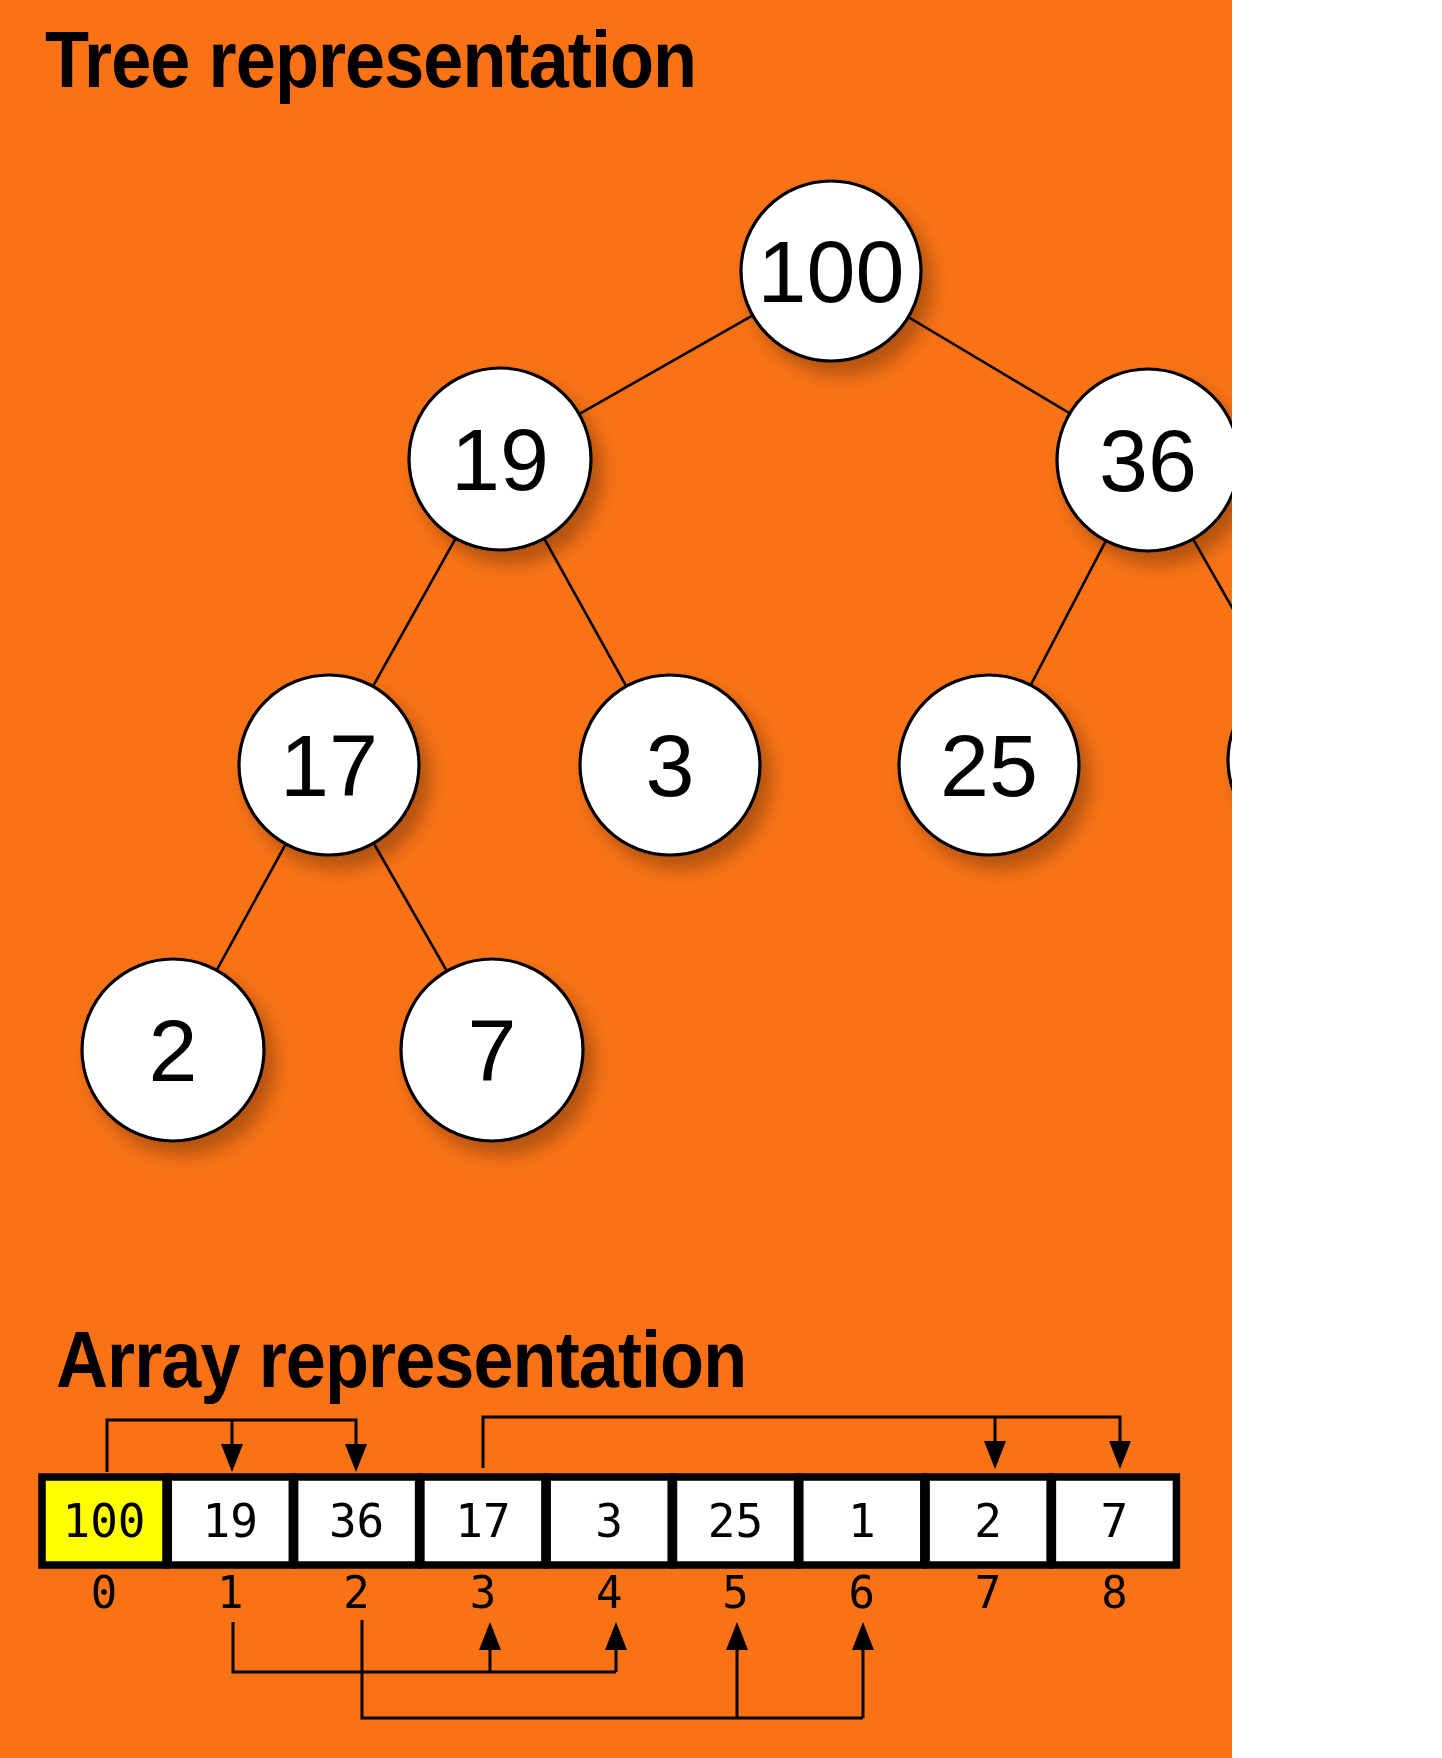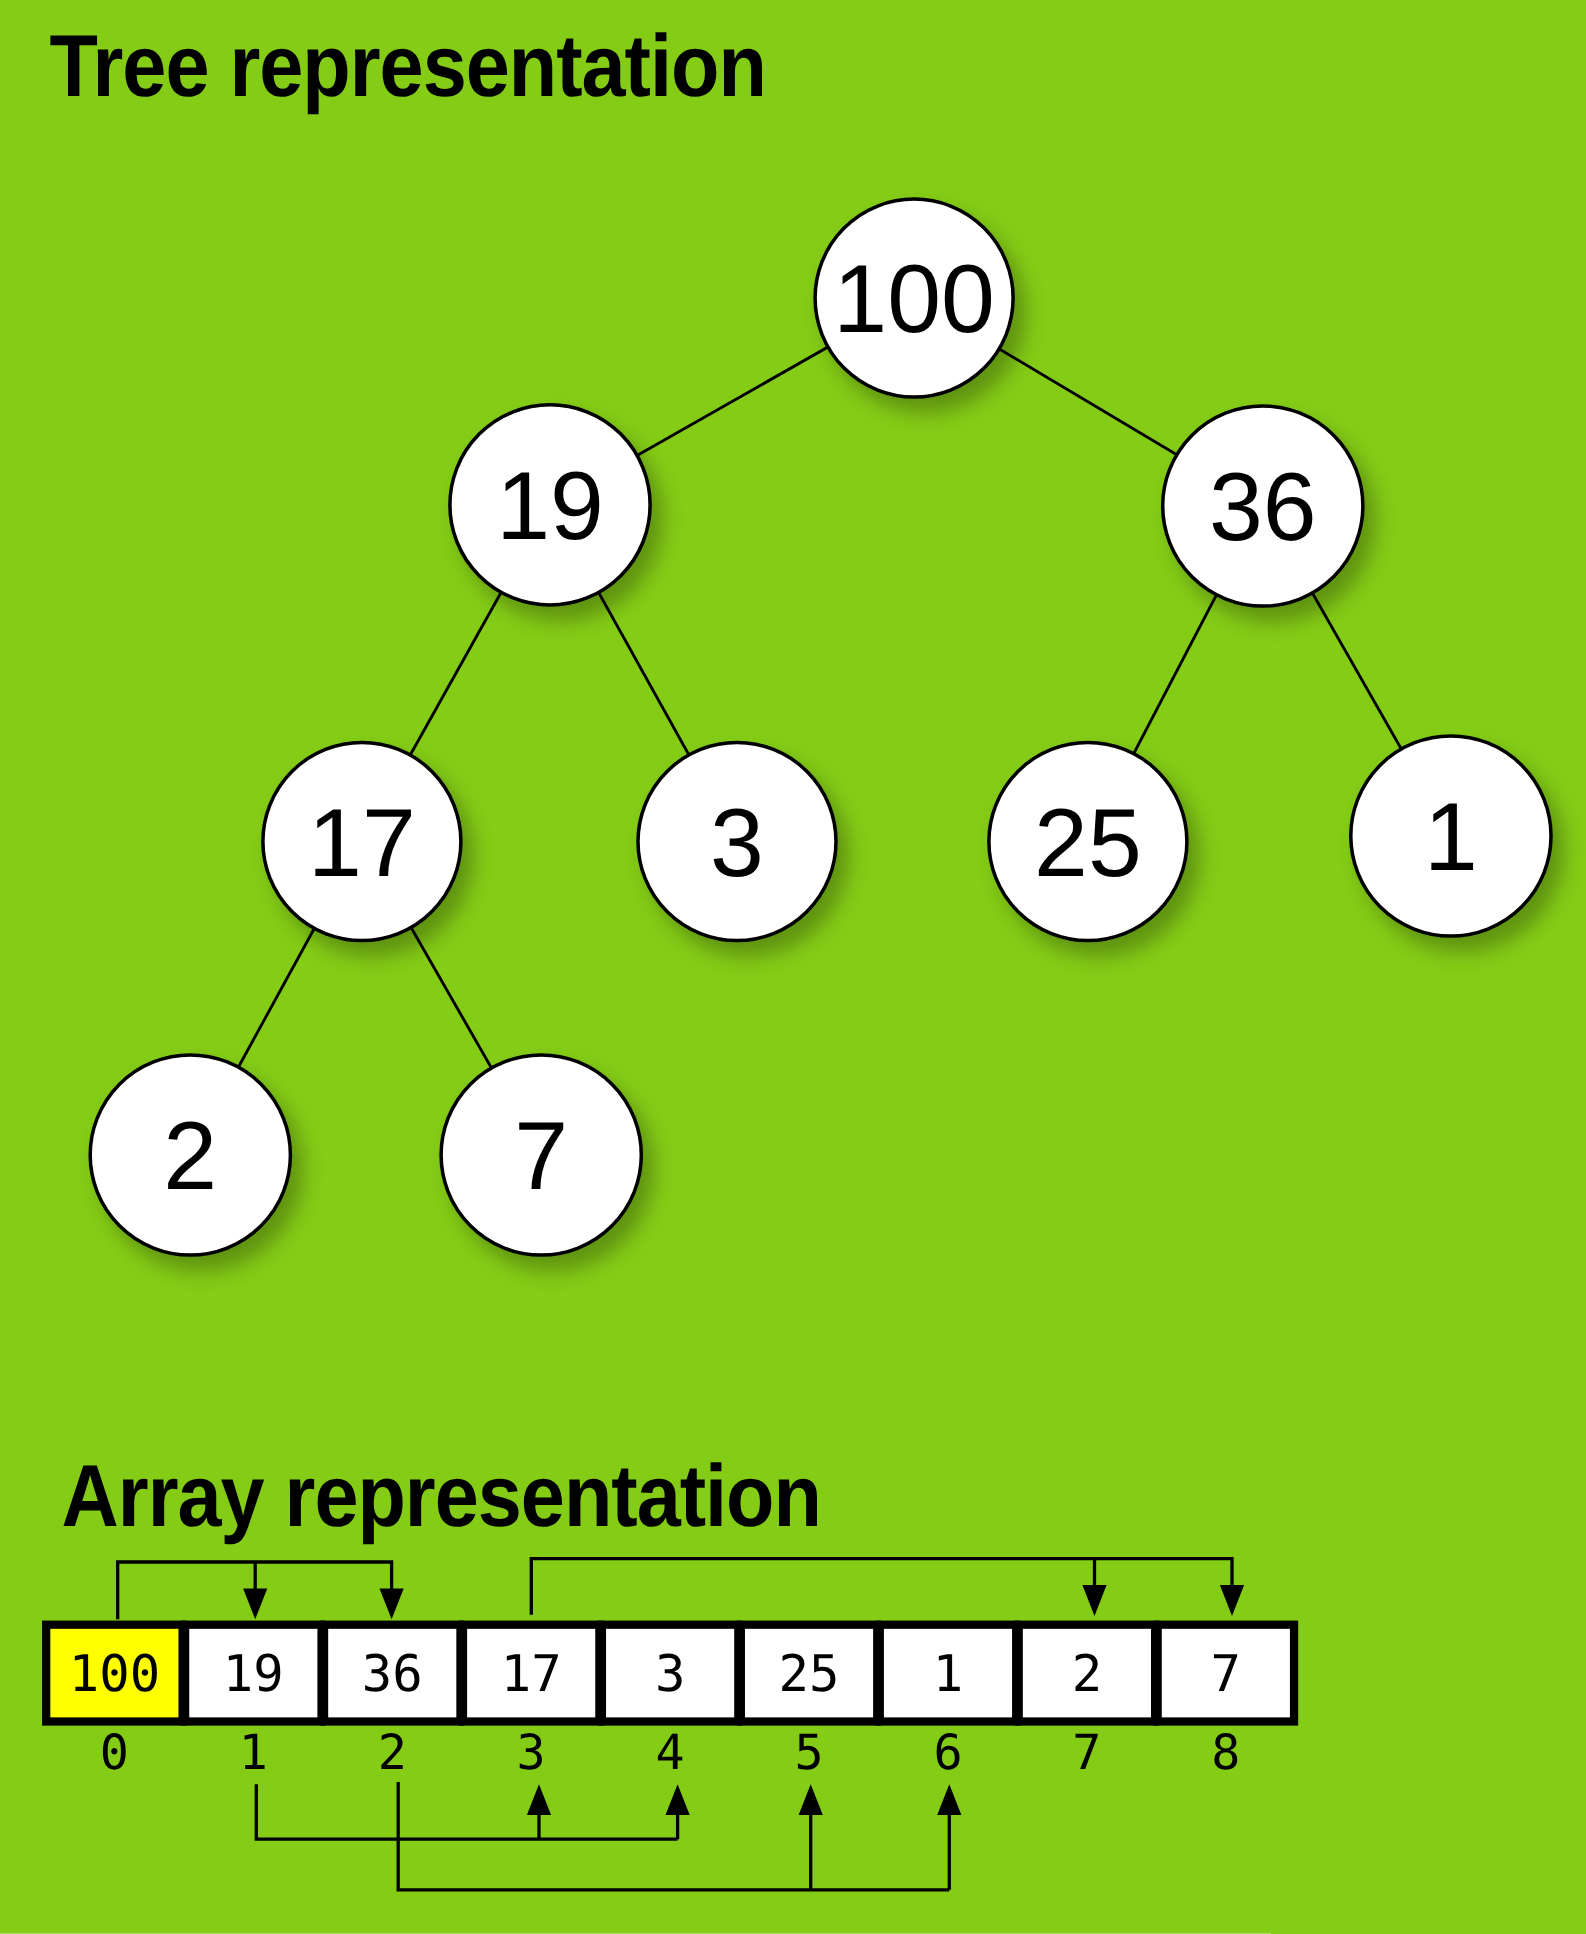--- a/index.html
+++ b/index.html
@@ -1,16 +1,16 @@
 <!DOCTYPE html>
 <html><head>
 <meta charset="utf-8">
 <style>
   html,body{margin:0;padding:0;background:#fff;}
-  .page{position:relative;width:1442px;height:1758px;background:#84cc16;overflow:hidden;
+  .page{position:relative;width:1232px;height:1758px;background:#f97316;overflow:hidden;
         font-family:"Liberation Sans",sans-serif;}
   .section-title{position:absolute;margin:0;font-weight:bold;font-size:80px;line-height:1;
         letter-spacing:-1px;color:#000;transform:scaleX(0.9);transform-origin:left top;
         white-space:nowrap;}
   #title-tree{left:45px;top:20px;}
   #title-array{left:56px;top:1320px;}
   svg{position:absolute;left:0;top:0;}
   .node-circle{fill:#ffffff;stroke:#000000;stroke-width:3.2px;}
   .node-label{font-family:"Liberation Sans",sans-serif;font-size:88px;fill:#000;
         text-anchor:middle;}

